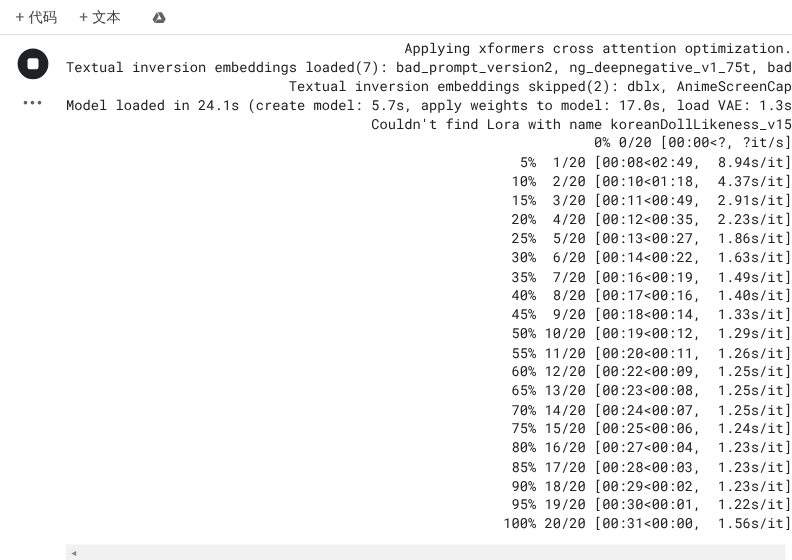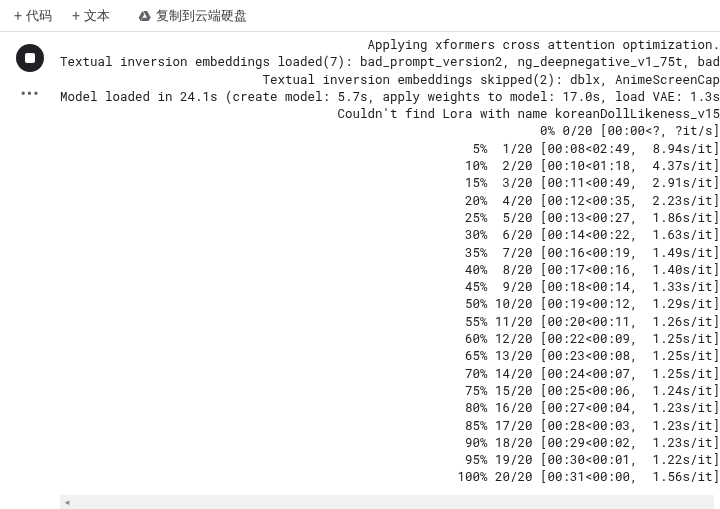--- a/index.html
+++ b/index.html
@@ -126,21 +126,20 @@
   <div class="toolbar-item">
     <span class="toolbar-plus">+</span>
     <span>文本</span>
   </div>
   <div class="toolbar-item" style="margin-left:8px;">
     <span class="drive-icon">
       <svg viewBox="0 0 24 24">
           <path fill="#5f6368" d="M7.7 3.5L1.2 15l3.2 5.5L10.9 9 7.7 3.5zm1.4 0L15.6 15h6.5L15.6 3.5H9.1zM5.1 20.5h13l3.2-5.5H8.3l-3.2 5.5z"></path>
         </svg>
     </span>
-    <span>复制到云端硬盘</span>
   </div>
 </div>
 
 <div class="content-area">
   <div class="gutter">
     <div class="stop-btn">
       <div class="stop-inner"></div>
     </div>
     <div class="more-icon">•••</div>
   </div>

